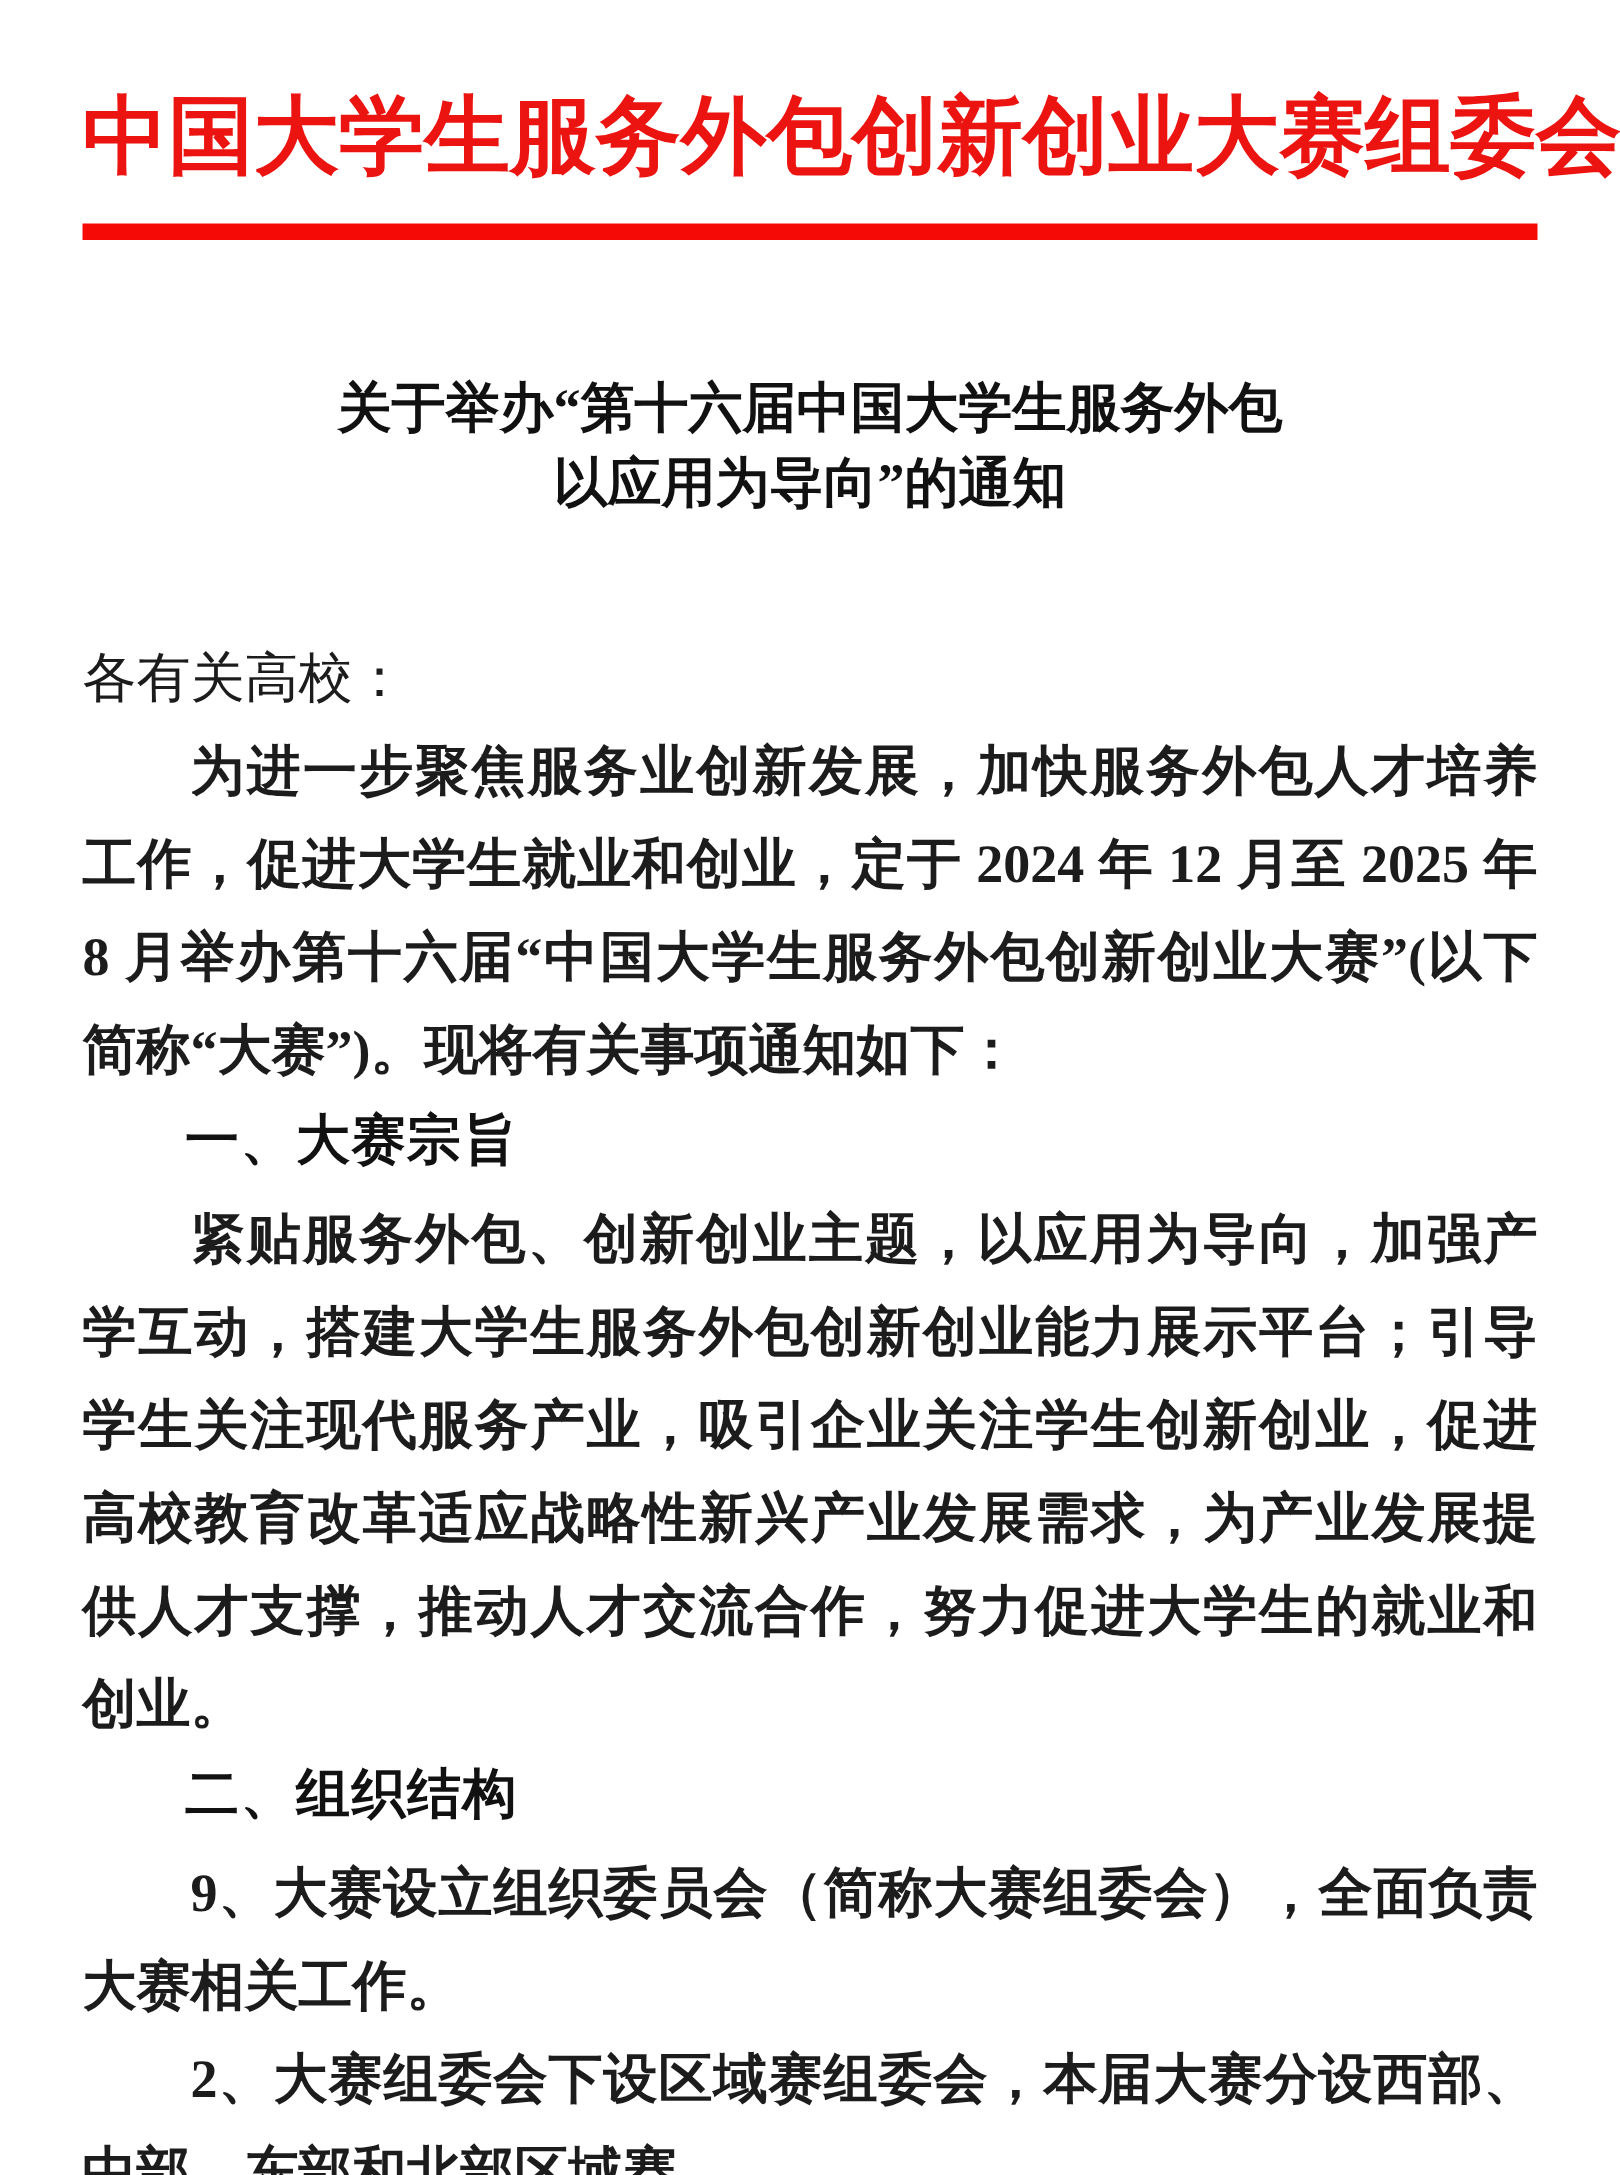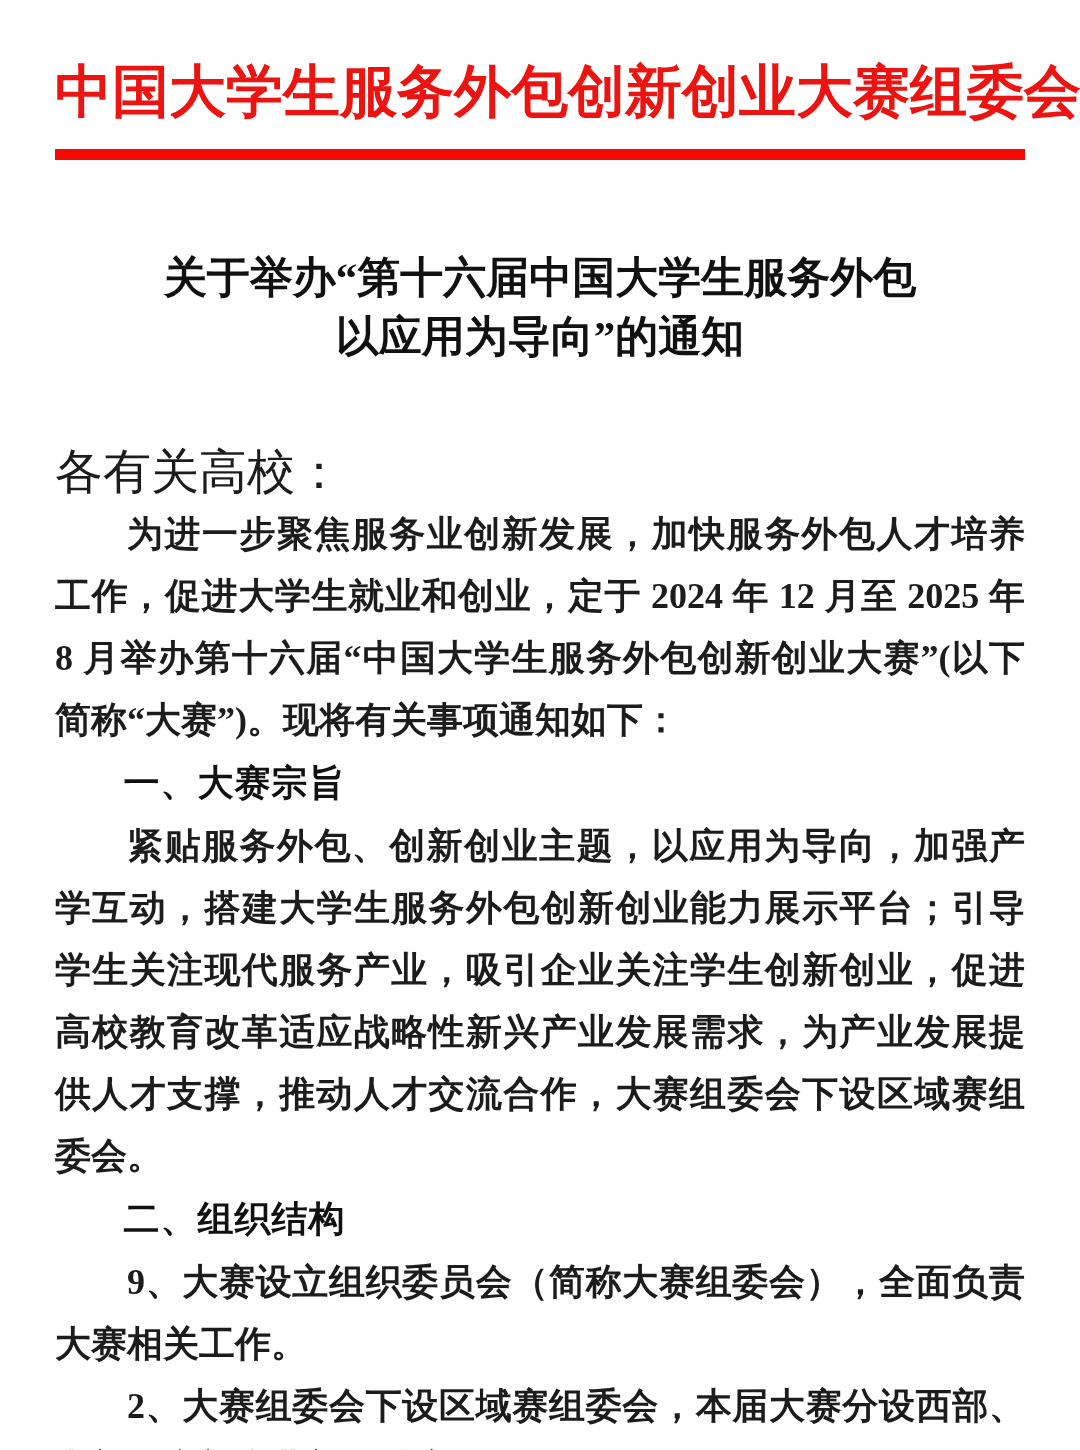--- a/index.html
+++ b/index.html
@@ -37,46 +37,46 @@
   }
   .red-rule {
     height: 11px;
     background: var(--rule-red);
     margin-top: 20px;
   }
   
   .doc-title {
     margin: 88px 0 0 0;
     text-align: center;
-    font-size: 43px;
+    font-size: 36px;
     line-height: 1.38;
     font-weight: bold;
     color: var(--heading-text);
   }
   .doc-title .title-line { display: block; }
   
   .salutation {
     margin: 74px 0 0 0;
-    font-size: 48px;
+    font-size: 36px;
     line-height: 62px;
   }
   .para {
     margin: 0;
     font-size: 36px;
     line-height: 62px;
     text-align: justify;
     text-justify: inter-character;
     font-weight: bold;
   }
   .indent { text-indent: 2em; }
   .sec-heading {
     margin: 0;
     font-size: 36px;
     line-height: 64px;
-    font-family: Liberation Serif, serif;
+    font-family: Liberation Mono, monospace;
     font-weight: bold;
     color: var(--heading-text);
     text-indent: 1.9em;
     letter-spacing: 1px;
   }
 </style>
 </head>
 <body>
 
 <div class="page">
@@ -92,21 +92,21 @@
       <span class="title-line">关于举办“第十六届中国大学生服务外包</span>
       <span class="title-line">以应用为导向”的通知</span>
     </h2>
 
     <p class="salutation">各有关高校：</p>
 
     <p class="para indent">为进一步聚焦服务业创新发展，加快服务外包人才培养工作，促进大学生就业和创业，定于 2024 年 12 月至 2025 年 8 月举办第十六届“中国大学生服务外包创新创业大赛”(以下简称“大赛”)。现将有关事项通知如下：</p>
 
     <h3 class="sec-heading">一、大赛宗旨</h3>
 
-    <p class="para indent">紧贴服务外包、创新创业主题，以应用为导向，加强产学互动，搭建大学生服务外包创新创业能力展示平台；引导学生关注现代服务产业，吸引企业关注学生创新创业，促进高校教育改革适应战略性新兴产业发展需求，为产业发展提供人才支撑，推动人才交流合作，大赛组委会下设区域赛组委会。</p>
+    <p class="para indent">紧贴服务外包、创新创业主题，以应用为导向，加强产学互动，搭建大学生服务外包创新创业能力展示平台；引导学生关注现代服务产业，吸引企业关注学生创新创业，促进高校教育改革适应战略性新兴产业发展需求，为产业发展提供人才支撑，推动人才交流合作，努力促进大学生的就业和创业。</p>
 
     <h3 class="sec-heading">二、组织结构</h3>
 
     <p class="para indent">9、大赛设立组织委员会（简称大赛组委会），全面负责大赛相关工作。</p>
 
     <p class="para indent">2、大赛组委会下设区域赛组委会，本届大赛分设西部、中部、东部和北部区域赛。</p>
 
   </main>
 
 </div>

